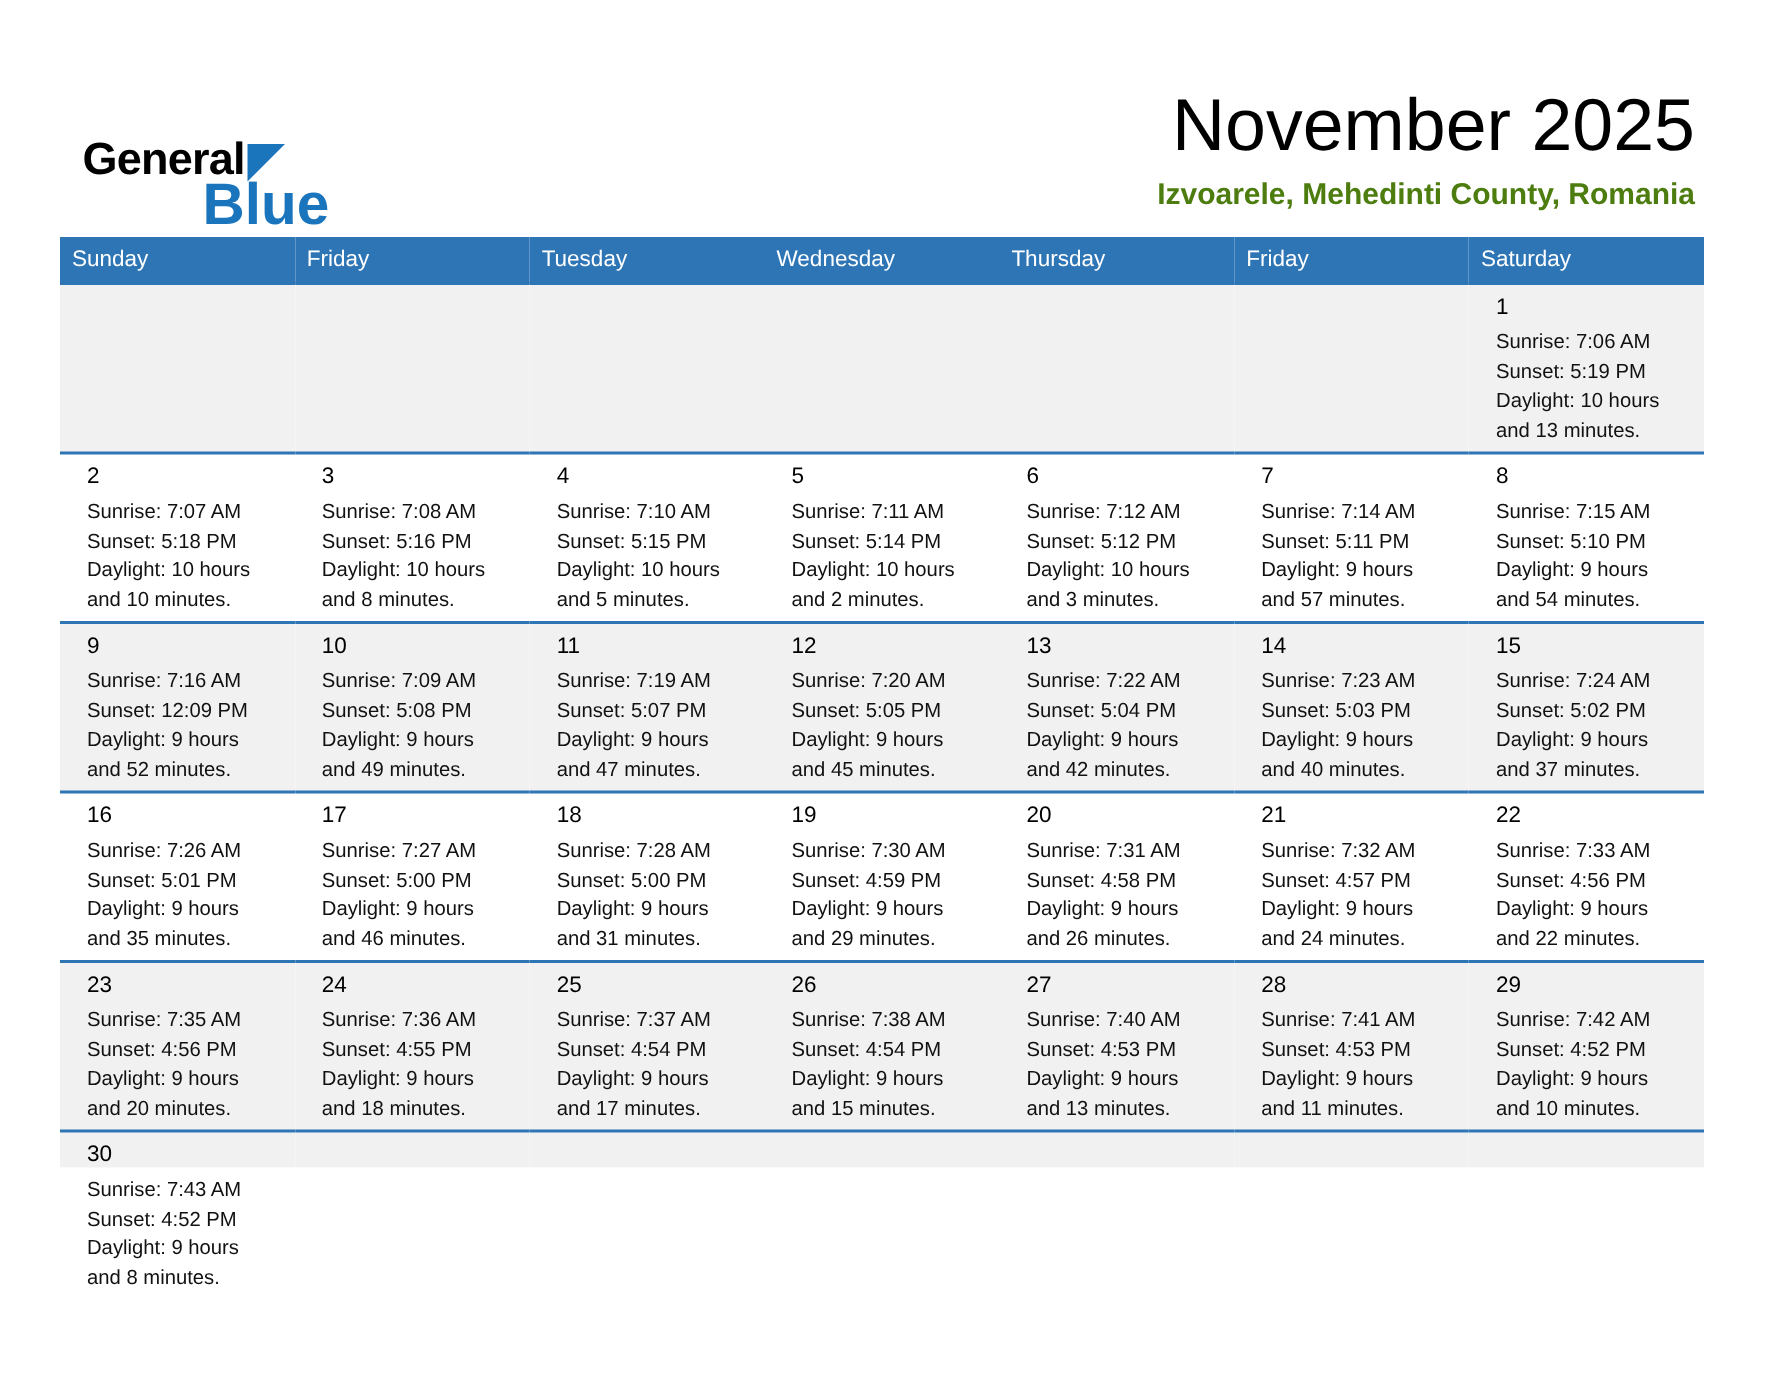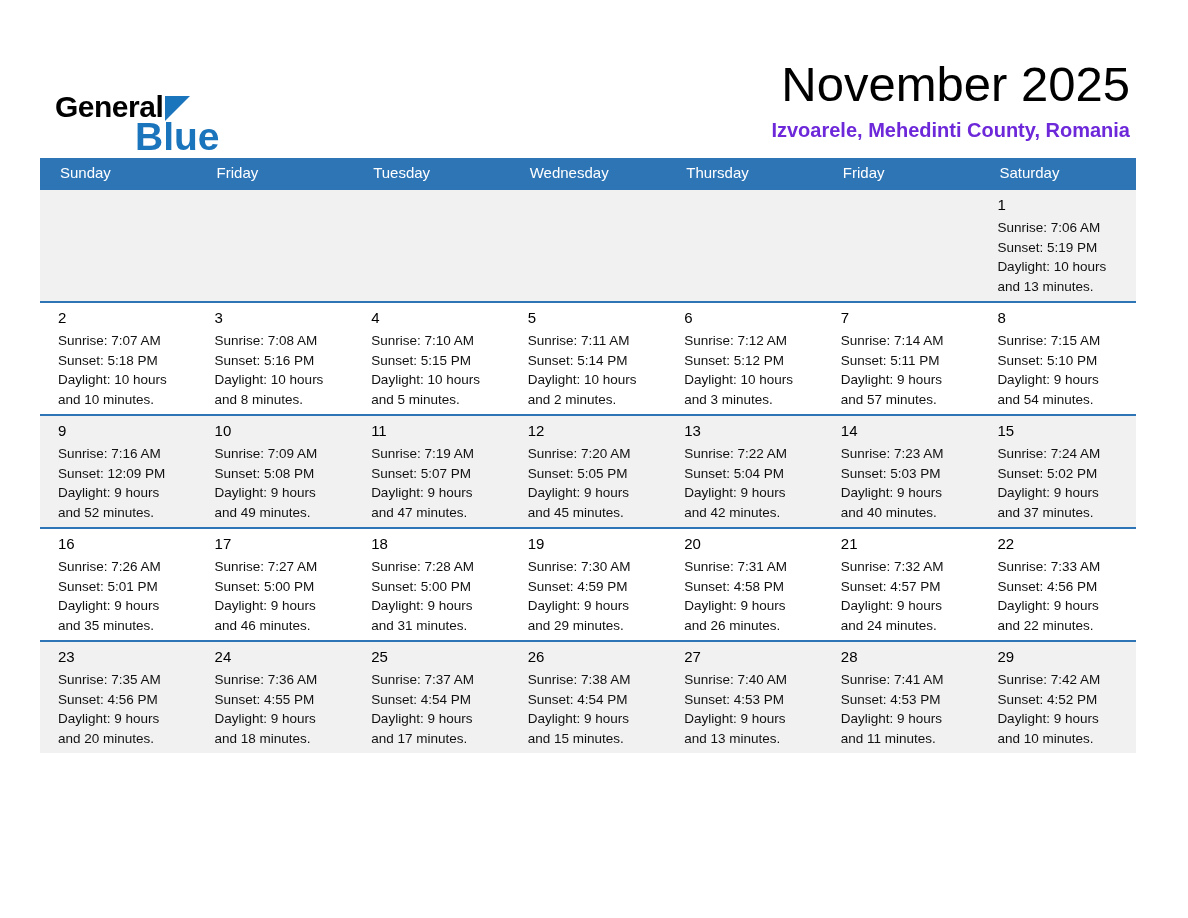--- a/index.html
+++ b/index.html
@@ -28,32 +28,32 @@
     font-size:39px;font-weight:bold;color:var(--logo-blue);
     line-height:1;margin-top:-5px;margin-left:80px;
   }
   .title{
     position:absolute;top:58px;right:58px;
     font-size:49px;line-height:1.1;color:#000;font-weight:400;
     text-align:right;white-space:nowrap;
   }
   .subtitle{
     position:absolute;top:119px;right:58px;
-    font-size:20px;font-weight:bold;color:#6d28d9;
+    font-size:20px;font-weight:bold;color:#4d7c0f;
     text-align:center;white-space:nowrap;
   }
   
   .calendar{
     position:absolute;left:40px;top:158px;width:1096px;
     border-collapse:collapse;table-layout:fixed;
   }
   .head th{
     background:var(--header-bg);color:#fff;
     font-weight:normal;font-size:15px;text-align:left;
-    padding:6px 4px 7px 20px;
+    padding:6px 4px 7px 8px;
   }
   tbody tr{border-top:2px solid var(--separator);}
   td{
     vertical-align:top;
     padding:5px 4px 5px 18px;
     height:96px;
   }
   tr.shaded td{background:var(--shaded);}
   tr.strip td{
     background:linear-gradient(to bottom, var(--shaded) 0px, var(--shaded) 23px, #ffffff 23px);
@@ -302,16 +302,31 @@
             <div class="line">and 11 minutes.</div>
           </td>
           <td>
             <div class="date">29</div>
             <div class="line">Sunrise: 7:42 AM</div>
             <div class="line">Sunset: 4:52 PM</div>
             <div class="line">Daylight: 9 hours</div>
             <div class="line">and 10 minutes.</div>
           </td>
         </tr>
+        <tr class="week strip">
+          <td>
+            <div class="date">30</div>
+            <div class="line">Sunrise: 7:43 AM</div>
+            <div class="line">Sunset: 4:52 PM</div>
+            <div class="line">Daylight: 9 hours</div>
+            <div class="line">and 8 minutes.</div>
+          </td>
+          <td></td>
+          <td></td>
+          <td></td>
+          <td></td>
+          <td></td>
+          <td></td>
+        </tr>
       </tbody>
   </table>
 
 </div>
 
 </body></html>

